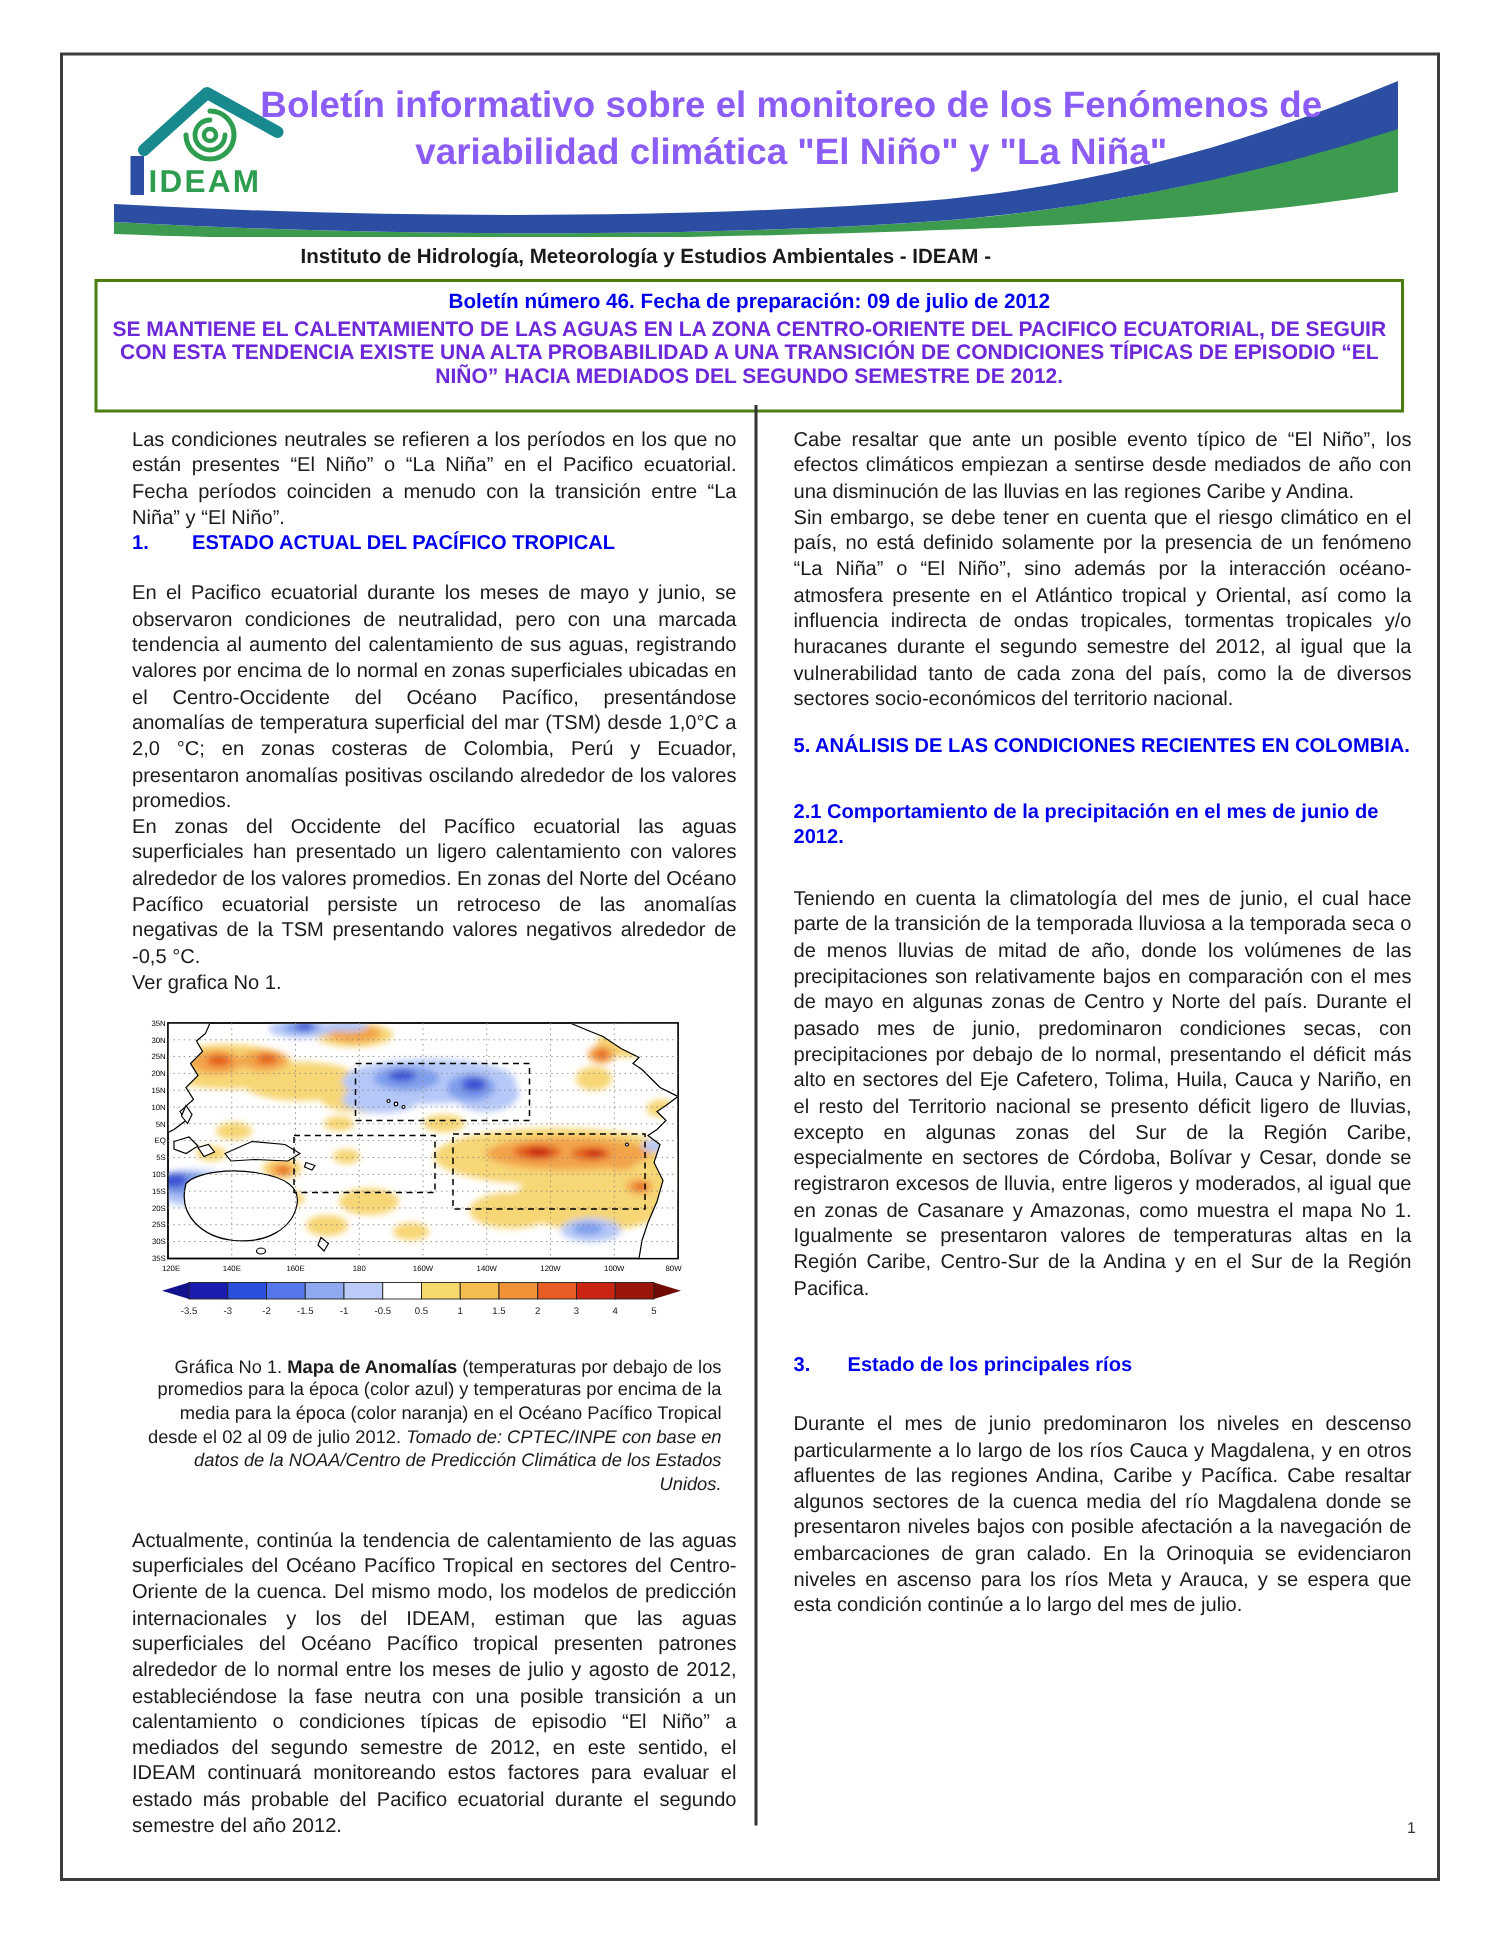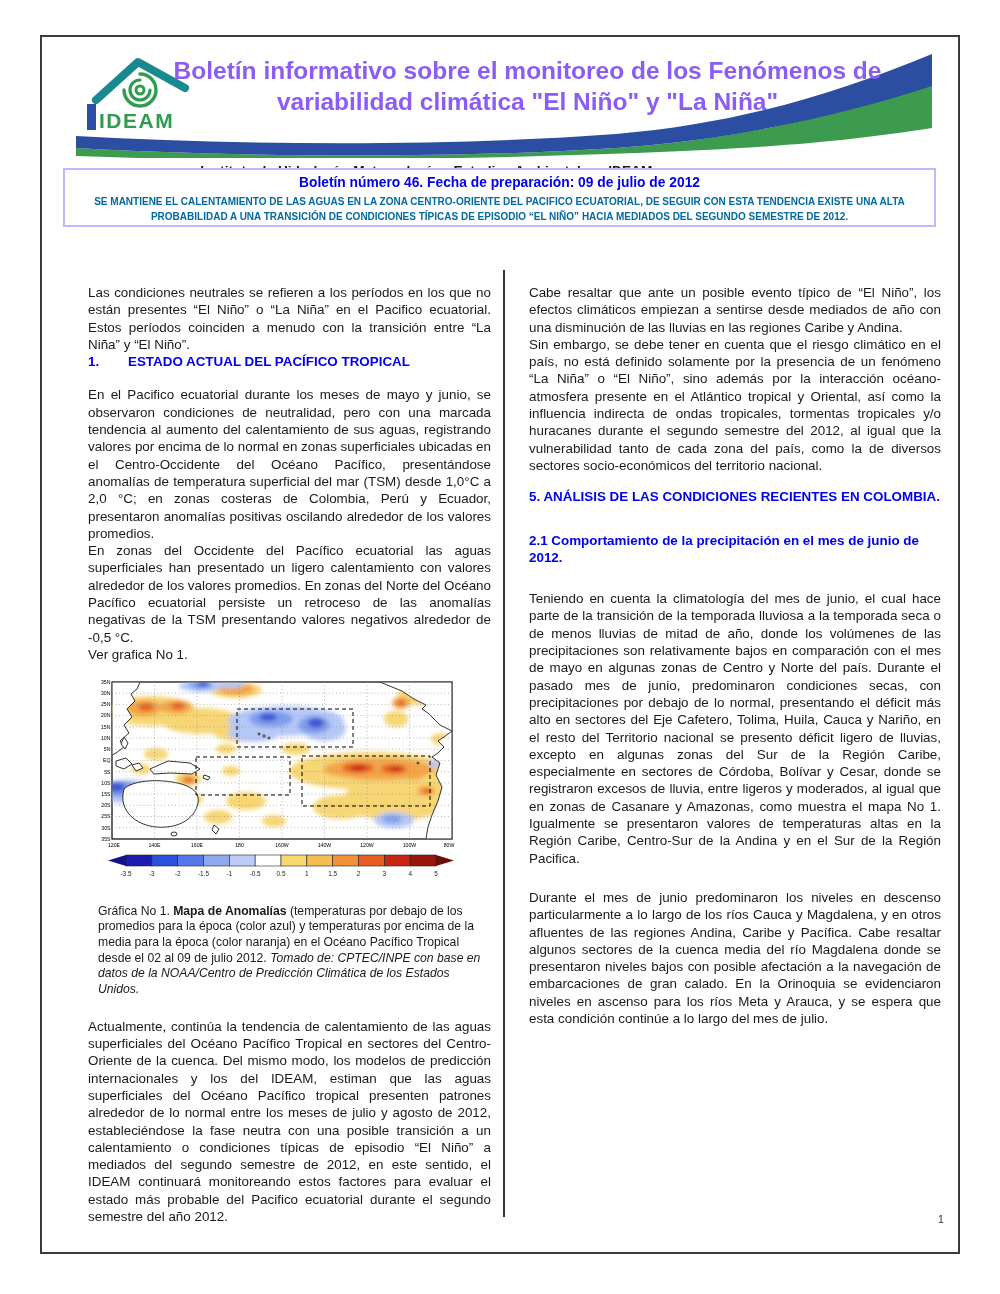--- a/index.html
+++ b/index.html
@@ -5,38 +5,38 @@
   html,body{margin:0;padding:0;background:#fff;}
   body{width:1000px;height:1294px;position:relative;font-family:"Liberation Sans",sans-serif;color:#1a1a1a;overflow:hidden;}
   .page-border{position:absolute;left:40px;top:35px;width:916px;height:1215px;border:2px solid #3c3c3c;background:#fff;}
   .abs{position:absolute;}
   
   .swoosh{left:76px;top:52px;}
   .logo{left:86px;top:53px;}
   .title{left:170px;top:55px;width:715px;text-align:center;color:#8b5cf6;font-weight:bold;font-size:24.5px;line-height:31px;}
   .institute{left:42px;top:163px;width:777px;text-align:center;font-weight:bold;font-size:13.7px;}
   
-  .bulletin-box{left:63px;top:168px;width:853px;border:2px solid #c4b5fd;padding:3px 8px 0;text-align:center;background:#fff;}
+  .bulletin-box{left:63px;top:186px;width:853px;border:2px solid #4d7c0f;padding:3px 8px 15px;text-align:center;background:#fff;}
   .b-line1{color:#0000EE;font-weight:bold;font-size:13.8px;margin:2px 0 4px;}
-  .b-alert{color:#0369a1;font-weight:bold;font-size:10px;line-height:15.4px;}
+  .b-alert{color:#6d28d9;font-weight:bold;font-size:14px;line-height:15.4px;}
   
   .divider{left:503px;top:270px;height:947px;border-left:2px solid #333;width:0;}
   .col{font-size:13.4px;line-height:17.3px;text-align:justify;}
   .col-left{left:88px;top:284px;width:403px;}
   .col-right{left:529px;top:284px;width:412px;}
   .h-blue{color:#0000EE;font-weight:bold;margin:0;text-align:left;}
   .h-blue.just{text-align:justify;}
   p{margin:0;}
   .mb12{margin-bottom:12px;} .mt22{} .mb16{margin-bottom:16px;}
   .mt14{margin-top:14px;} .mt26{margin-top:26px;} .mt24{margin-top:24px;}
   .mt34{margin-top:34px;} .mt20{margin-top:20px;} .mt18{margin-top:18px;}
   .num{display:inline-block;width:40px;}
   .num-sm{display:inline-block;width:36px;}
   .map-wrap{margin:16px 0 0 8px;width:366px;}
-  .caption{text-align:left;font-size:12.2px;line-height:15.7px;margin-top:10px;padding:0 10px;}
+  .caption{text-align:right;font-size:12.2px;line-height:15.7px;margin-top:10px;padding:0 10px;}
   .cap-bold{font-weight:bold;}
   .cap-italic{font-style:italic;}
   .page-num{left:938px;top:1213px;font-size:10.5px;color:#333;}
 </style>
 </head>
 <body>
 
 <div class="page-border abs"></div>
 
 <svg class="abs swoosh" width="856" height="106" viewBox="0 0 856 106">
@@ -63,21 +63,21 @@
 <div class="abs institute">Instituto de Hidrología, Meteorología y Estudios Ambientales -  IDEAM -</div>
 
 <div class="abs bulletin-box">
   <div class="b-line1">Boletín número 46.  Fecha de preparación: 09 de julio de 2012</div>
   <div class="b-alert">SE MANTIENE EL CALENTAMIENTO DE LAS AGUAS EN LA ZONA CENTRO-ORIENTE DEL PACIFICO ECUATORIAL, DE SEGUIR CON ESTA TENDENCIA EXISTE UNA ALTA PROBABILIDAD A UNA TRANSICIÓN DE CONDICIONES TÍPICAS DE EPISODIO “EL NIÑO” HACIA MEDIADOS DEL SEGUNDO SEMESTRE DE 2012.</div>
 </div>
 
 <div class="abs divider"></div>
 
 <div class="abs col col-left">
-  <p>Las condiciones neutrales se refieren a los períodos en los que no están presentes  “El Niño” o “La Niña” en el Pacifico ecuatorial. Estos períodos coinciden a menudo con la transición entre “La Niña” y “El Niño”.</p>
+  <p>Las condiciones neutrales se refieren a los períodos en los que no están presentes  “El Niño” o “La Niña” en el Pacifico ecuatorial. Fecha períodos coinciden a menudo con la transición entre “La Niña” y “El Niño”.</p>
 
   <p class="h-blue mt22 mb16"><span class="num">1.</span><span>ESTADO ACTUAL DEL PACÍFICO TROPICAL</span></p>
 
   <p>En el Pacifico ecuatorial durante los meses de mayo y junio, se observaron condiciones de neutralidad, pero con una marcada tendencia al aumento del calentamiento de sus aguas, registrando valores por encima de lo normal en zonas superficiales ubicadas en el Centro-Occidente del Océano Pacífico, presentándose anomalías de temperatura superficial del mar (TSM) desde 1,0°C a 2,0 °C; en zonas costeras de Colombia, Perú y Ecuador, presentaron anomalías positivas oscilando alrededor de los valores promedios.</p>
   <p>En zonas del Occidente del Pacífico ecuatorial las aguas superficiales han presentado un ligero calentamiento con valores alrededor de los valores promedios. En zonas del Norte del Océano Pacífico ecuatorial persiste un retroceso de las anomalías negativas de la TSM presentando valores negativos alrededor de -0,5 °C.</p>
   <p>Ver grafica No 1.</p>
 
   <div class="map-wrap">
     <svg width="366" height="210" viewBox="0 0 366 210">
       <defs>
@@ -284,17 +284,18 @@
 <div class="abs col col-right">
   <p>Cabe resaltar que ante un posible evento típico de “El Niño”, los efectos climáticos empiezan a sentirse desde mediados de año con una disminución de las lluvias en las regiones Caribe y Andina.</p>
   <p>Sin embargo, se debe tener en cuenta que el riesgo climático en el país, no está definido solamente por la presencia de un fenómeno “La  Niña” o “El  Niño”, sino además por la interacción océano-atmosfera presente en el Atlántico tropical y Oriental, así como la influencia indirecta de ondas tropicales, tormentas tropicales y/o huracanes durante el segundo semestre del 2012, al igual que la vulnerabilidad tanto de cada zona del país, como la de diversos sectores socio-económicos del territorio nacional.</p>
 
   <p class="h-blue just mt14">5. ANÁLISIS DE LAS CONDICIONES RECIENTES EN COLOMBIA.</p>
 
   <p class="h-blue mt26">2.1 Comportamiento de la precipitación en el mes de junio de 2012.</p>
 
   <p class="mt24">Teniendo en cuenta la climatología del mes de junio, el cual hace parte de la transición de la temporada lluviosa a la temporada seca o de menos lluvias de mitad de año, donde los volúmenes de las precipitaciones son relativamente bajos en comparación con el mes de mayo en algunas zonas de Centro y Norte del país. Durante el pasado mes de junio, predominaron condiciones secas, con precipitaciones por debajo de lo normal, presentando el déficit más alto en sectores del Eje Cafetero, Tolima, Huila, Cauca y Nariño, en el resto del Territorio nacional se presento déficit ligero de lluvias, excepto en algunas zonas del Sur de la Región Caribe, especialmente en sectores de Córdoba, Bolívar y Cesar, donde se registraron excesos de lluvia, entre ligeros y moderados, al igual que en zonas de Casanare y Amazonas, como muestra el mapa No 1. Igualmente se presentaron valores de temperaturas altas en la Región Caribe, Centro-Sur de la Andina y en el Sur de la Región Pacifica.</p>
 
+  <p class="h-blue mt34"><span class="num-sm">3.</span><span>Estado de los principales ríos</span></p>
 
   <p class="mt22 mt18" style="margin-top:22px;">Durante el mes de junio predominaron los niveles en descenso particularmente a lo largo de los ríos Cauca y Magdalena, y en otros afluentes de las regiones Andina, Caribe y Pacífica. Cabe resaltar algunos sectores de la cuenca media del río Magdalena donde se presentaron niveles bajos con posible afectación a la navegación de embarcaciones de gran calado. En la Orinoquia se evidenciaron niveles en ascenso para los ríos Meta y Arauca, y se espera que esta condición continúe a lo largo del mes de julio.</p>
 </div>
 
 <div class="abs page-num">1</div>
 
 </body></html>

